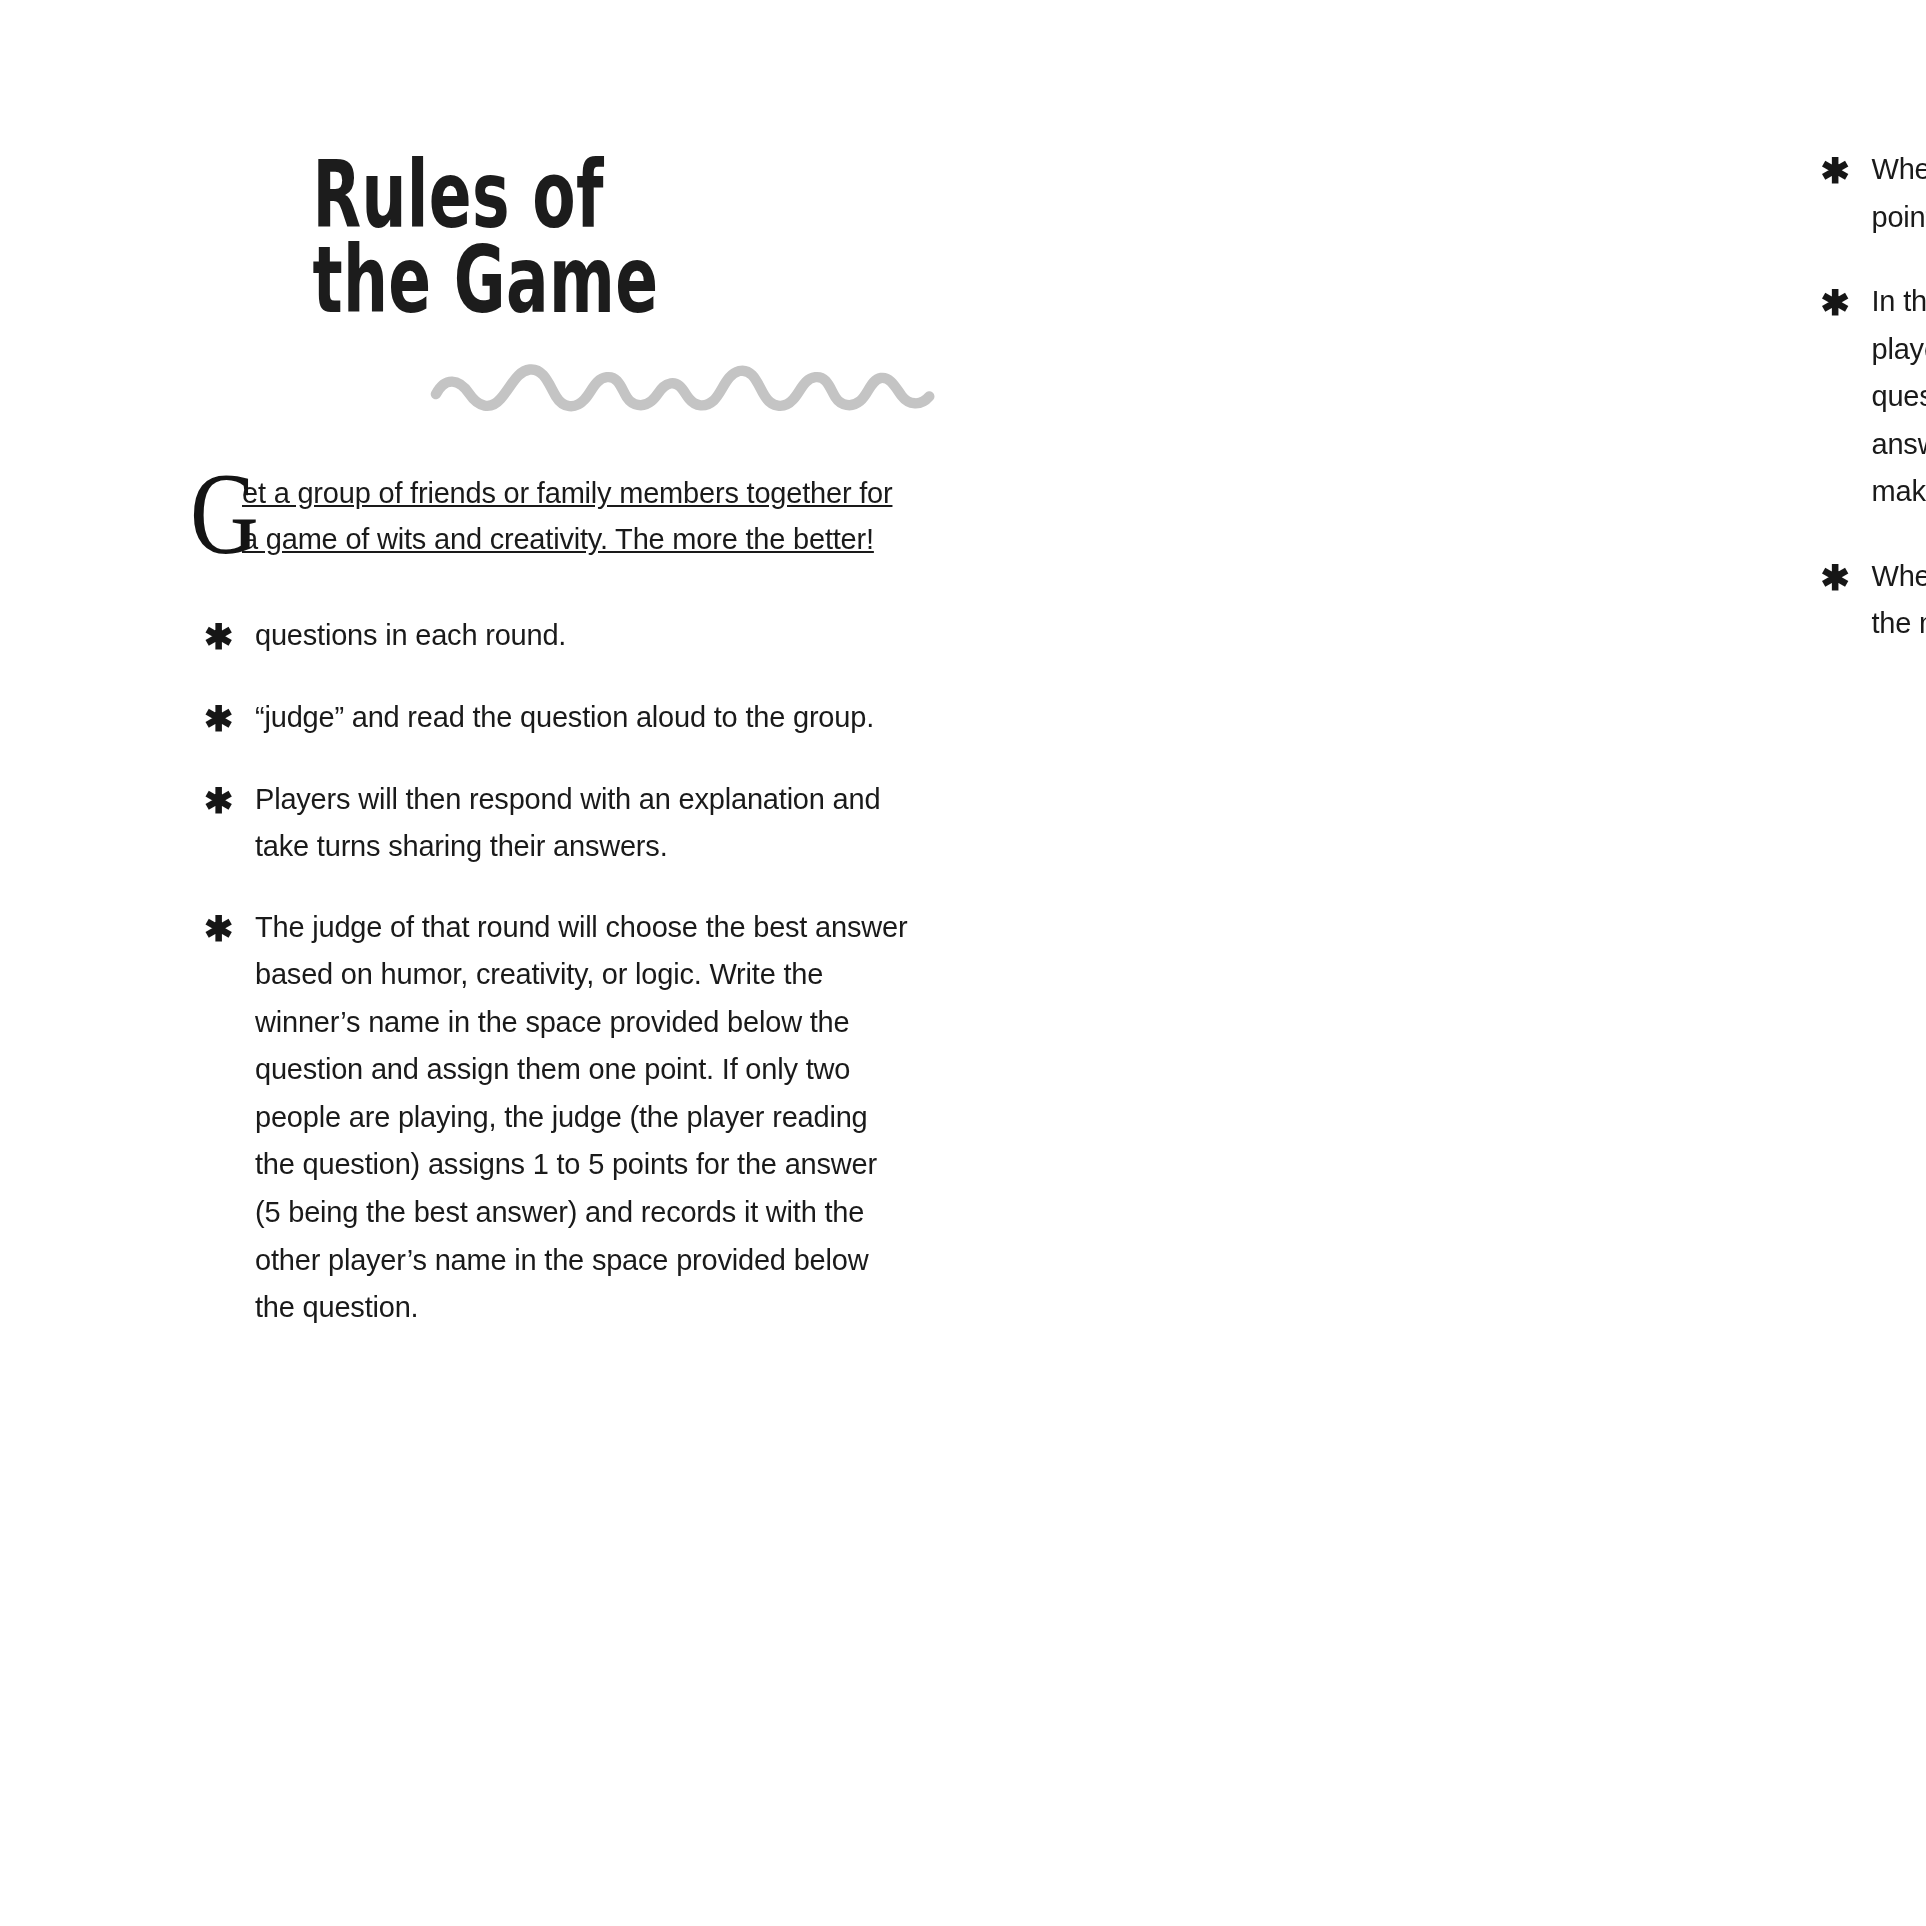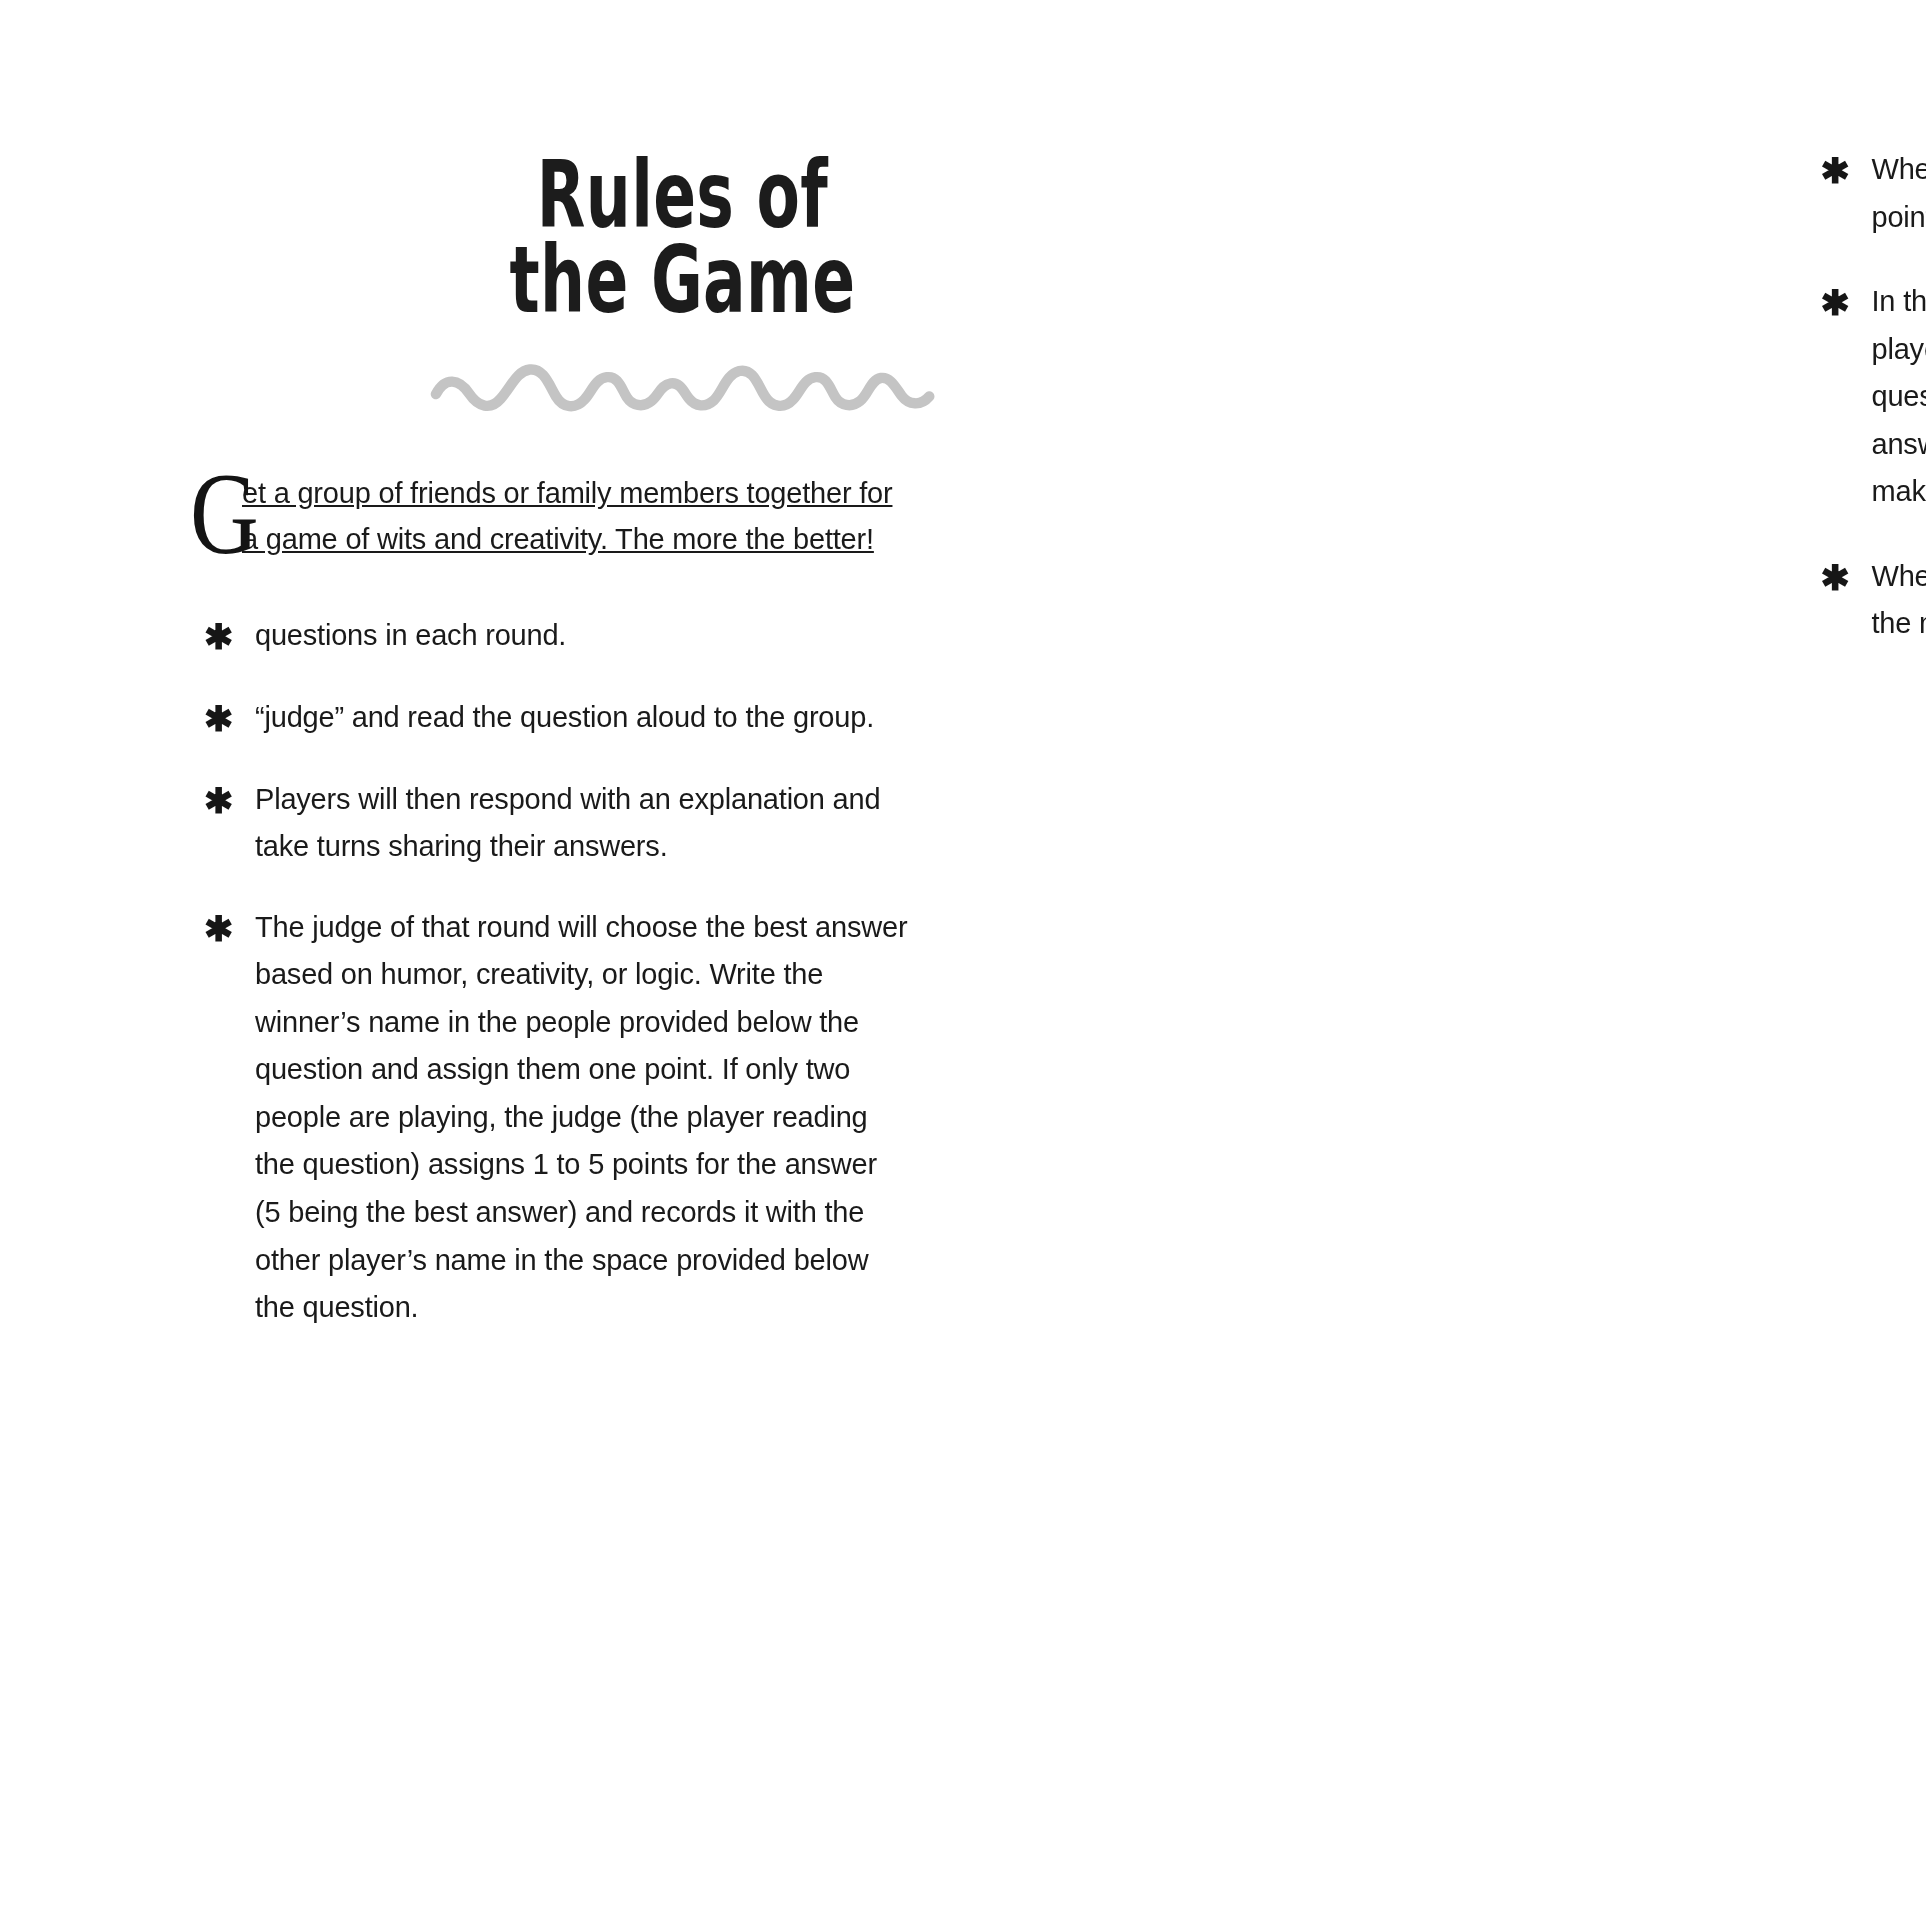--- a/index.html
+++ b/index.html
@@ -32,21 +32,21 @@
   
   .left-col {
     position: absolute;
     left: 197px;
     top: 0;
     width: 1063px;
   }
 
   .title-block {
     margin-top: 146px;
-    text-align: center;
+    text-align: left;
     width: 925px;
     margin-left: 23px;
   }
   .title-line {
     font-family: "DejaVu Sans", sans-serif;
     font-weight: 700;
     font-size: 79px;
     line-height: 1.07;
     letter-spacing: 0.4px;
     color: #1c1c1c;
@@ -186,21 +186,21 @@
             <div>Players will then respond with an explanation and</div>
             <div>take turns sharing their answers.</div>
           </div>
         </div>
 
         <div class="bullet-row">
           <span class="bullet-mark">✱</span>
           <div class="bullet-text">
             <div>The judge of that round will choose the best answer</div>
             <div>based on humor, creativity, or logic. Write the</div>
-            <div>winner’s name in the people provided below the</div>
+            <div>winner’s name in the space provided below the</div>
             <div>question and assign them one point. If only two</div>
             <div>people are playing, the judge (the player reading</div>
             <div>the question) assigns 1 to 5 points for the answer</div>
             <div>(5 being the best answer) and records it with the</div>
             <div>other player’s name in the space provided below</div>
             <div>the question.</div>
           </div>
         </div>
 
       </div>

